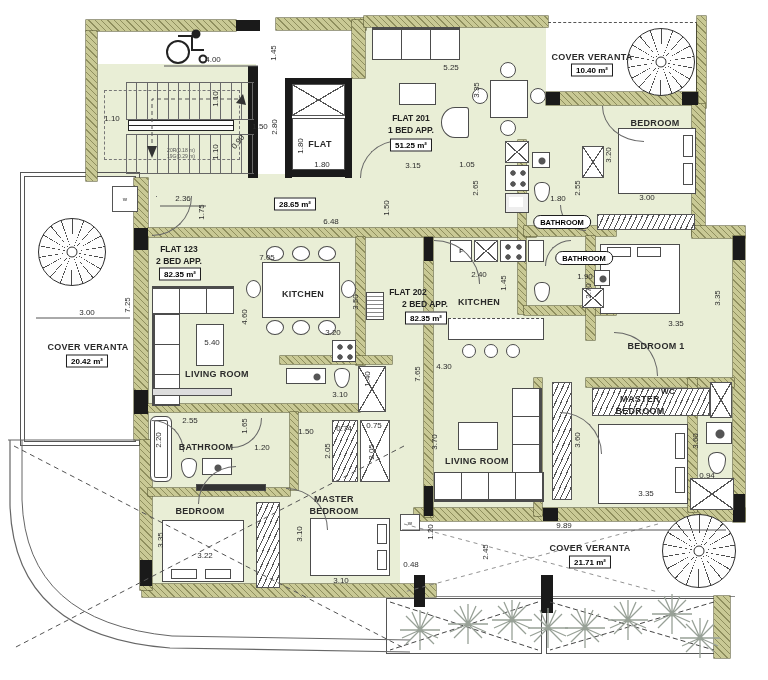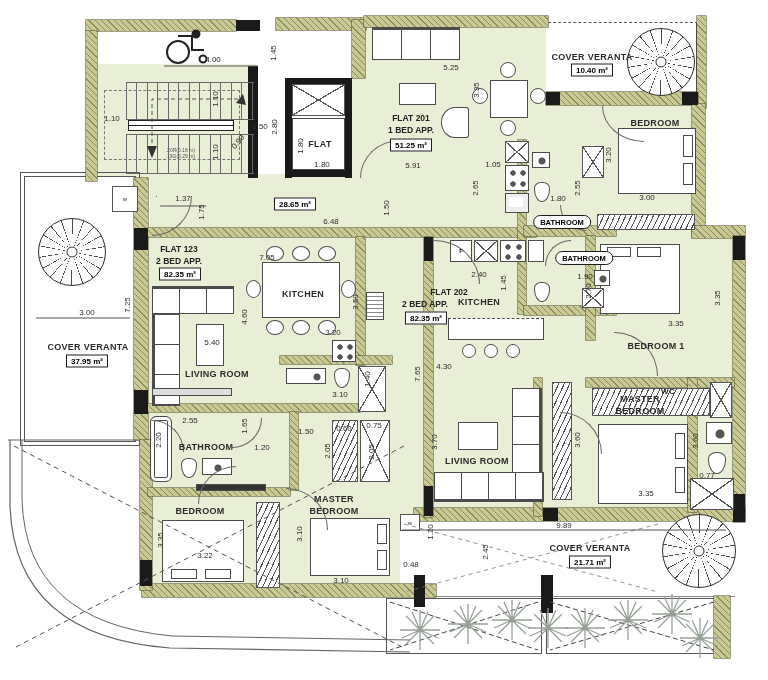--- a/index.html
+++ b/index.html
@@ -257,36 +257,36 @@
       <path d="M178,36 L192,36 L192,50 L204,50"></path>
       <circle cx="196" cy="34" r="3.5" fill="#222"></circle>
     </g>
 
     <path d="M164,66 L258,66 M402,530 L726,530 M36,318 L130,318 M160,206 L206,206" stroke="#555" stroke-width="1"></path>
   </svg>
 
   <div class="flabel" style="left:411px;top:118px">FLAT 201</div>
   <div class="flabel" style="left:411px;top:130px">1 BED APP.</div>
   <div class="badge" style="left:411px;top:145px">51.25 m²</div>
-  <div class="flabel" style="left:449px;top:292px">FLAT 202</div>
+  <div class="flabel" style="left:408px;top:292px">FLAT 202</div>
   <div class="flabel" style="left:425px;top:304px">2 BED APP.</div>
   <div class="badge" style="left:426px;top:318px">82.35 m²</div>
   <div class="flabel" style="left:179px;top:249px">FLAT 123</div>
   <div class="flabel" style="left:179px;top:261px">2 BED APP.</div>
   <div class="badge" style="left:180px;top:274px">82.35 m²</div>
 
   <div class="rlabel" style="left:320px;top:144px">FLAT</div>
   <div class="badge" style="left:295px;top:204px">28.65 m²</div>
   <div class="tiny" style="left:181px;top:150px">20R(0.18 m)</div>
   <div class="tiny" style="left:181px;top:156px">19G(0.29 m)</div>
 
   <div class="rlabel" style="left:592px;top:57px">COVER VERANTA</div>
   <div class="badge" style="left:592px;top:70px">10.40 m²</div>
   <div class="rlabel" style="left:88px;top:347px">COVER VERANTA</div>
-  <div class="badge" style="left:87px;top:361px">37.95 m²</div>
+  <div class="badge" style="left:87px;top:361px">20.42 m²</div>
   <div class="rlabel" style="left:590px;top:548px">COVER VERANTA</div>
   <div class="badge" style="left:590px;top:562px">21.71 m²</div>
 
   <div class="rlabel" style="left:303px;top:294px">KITCHEN</div>
   <div class="rlabel" style="left:479px;top:302px">KITCHEN</div>
   <div class="rlabel" style="left:217px;top:374px">LIVING ROOM</div>
   <div class="rlabel" style="left:477px;top:461px">LIVING ROOM</div>
   <div class="rlabel" style="left:655px;top:123px">BEDROOM</div>
   <div class="rlabel" style="left:656px;top:346px">BEDROOM 1</div>
   <div class="rlabel wrap" style="left:640px;top:406px">MASTER BEDROOM</div>
@@ -297,66 +297,66 @@
   <div class="pill" style="left:584px;top:258px">BATHROOM</div>
   <div class="rlabel" style="left:668px;top:391px;font-size:8px">WC</div>
 
   <div class="dim" style="left:213px;top:59px">4.00</div>
   <div class="dim" style="left:112px;top:118px">1.10</div>
   <div class="dim v" style="left:215px;top:99px">1.10</div>
   <div class="dim v" style="left:215px;top:152px">1.10</div>
   <div class="dim dg" style="left:238px;top:142px">0.90</div>
   <div class="dim" style="left:260px;top:126px">1.50</div>
   <div class="dim v" style="left:274px;top:127px">2.80</div>
-  <div class="dim" style="left:183px;top:198px">1.37</div>
+  <div class="dim" style="left:183px;top:198px">2.36</div>
   <div class="dim v" style="left:201px;top:212px">1.75</div>
   <div class="dim v" style="left:273px;top:53px">1.45</div>
   <div class="dim v" style="left:300px;top:146px">1.80</div>
   <div class="dim" style="left:322px;top:164px">1.80</div>
   <div class="dim" style="left:331px;top:221px">6.48</div>
   <div class="dim v" style="left:386px;top:208px">1.50</div>
-  <div class="dim" style="left:413px;top:165px">5.91</div>
-  <div class="dim" style="left:493px;top:164px">1.05</div>
+  <div class="dim" style="left:413px;top:165px">3.15</div>
+  <div class="dim" style="left:467px;top:164px">1.05</div>
   <div class="dim v" style="left:475px;top:188px">2.65</div>
   <div class="dim" style="left:451px;top:67px">5.25</div>
   <div class="dim v" style="left:476px;top:90px">3.35</div>
   <div class="dim" style="left:558px;top:198px">1.80</div>
   <div class="dim v" style="left:577px;top:188px">2.55</div>
   <div class="dim v" style="left:608px;top:155px">3.20</div>
   <div class="dim" style="left:647px;top:197px">3.00</div>
   <div class="dim" style="left:479px;top:274px">2.40</div>
   <div class="dim v" style="left:503px;top:283px">1.45</div>
   <div class="dim" style="left:585px;top:276px">1.90</div>
   <div class="dim v" style="left:588px;top:291px">2.70</div>
   <div class="dim v" style="left:417px;top:374px">7.65</div>
   <div class="dim" style="left:444px;top:366px">4.30</div>
   <div class="dim v" style="left:434px;top:442px">3.70</div>
   <div class="dim v" style="left:577px;top:440px">3.60</div>
   <div class="dim v" style="left:717px;top:298px">3.35</div>
   <div class="dim" style="left:676px;top:323px">3.35</div>
   <div class="dim" style="left:646px;top:493px">3.35</div>
   <div class="dim v" style="left:695px;top:441px">3.60</div>
-  <div class="dim" style="left:707px;top:475px">0.77</div>
+  <div class="dim" style="left:707px;top:475px">0.94</div>
   <div class="dim" style="left:564px;top:525px">9.89</div>
   <div class="dim v" style="left:485px;top:552px">2.45</div>
   <div class="dim v" style="left:430px;top:532px">1.20</div>
   <div class="dim" style="left:411px;top:564px">0.48</div>
   <div class="dim" style="left:267px;top:257px">7.05</div>
   <div class="dim v" style="left:355px;top:302px">3.50</div>
   <div class="dim" style="left:333px;top:332px">3.20</div>
   <div class="dim" style="left:212px;top:342px">5.40</div>
   <div class="dim v" style="left:244px;top:317px">4.60</div>
   <div class="dim" style="left:87px;top:312px">3.00</div>
   <div class="dim v" style="left:127px;top:305px">7.25</div>
   <div class="dim" style="left:190px;top:420px">2.55</div>
   <div class="dim v" style="left:244px;top:426px">1.65</div>
   <div class="dim v" style="left:158px;top:440px">2.20</div>
   <div class="dim" style="left:262px;top:447px">1.20</div>
   <div class="dim" style="left:306px;top:431px">1.50</div>
-  <div class="dim" style="left:344px;top:428px">0.60</div>
+  <div class="dim" style="left:344px;top:428px">0.74</div>
   <div class="dim" style="left:374px;top:425px">0.75</div>
   <div class="dim v" style="left:327px;top:451px">2.05</div>
   <div class="dim v" style="left:371px;top:452px">2.05</div>
   <div class="dim" style="left:340px;top:394px">3.10</div>
   <div class="dim v" style="left:367px;top:379px">1.40</div>
   <div class="dim v" style="left:299px;top:534px">3.10</div>
   <div class="dim" style="left:341px;top:580px">3.10</div>
   <div class="dim v" style="left:160px;top:540px">3.35</div>
   <div class="dim" style="left:205px;top:555px">3.22</div>
 

